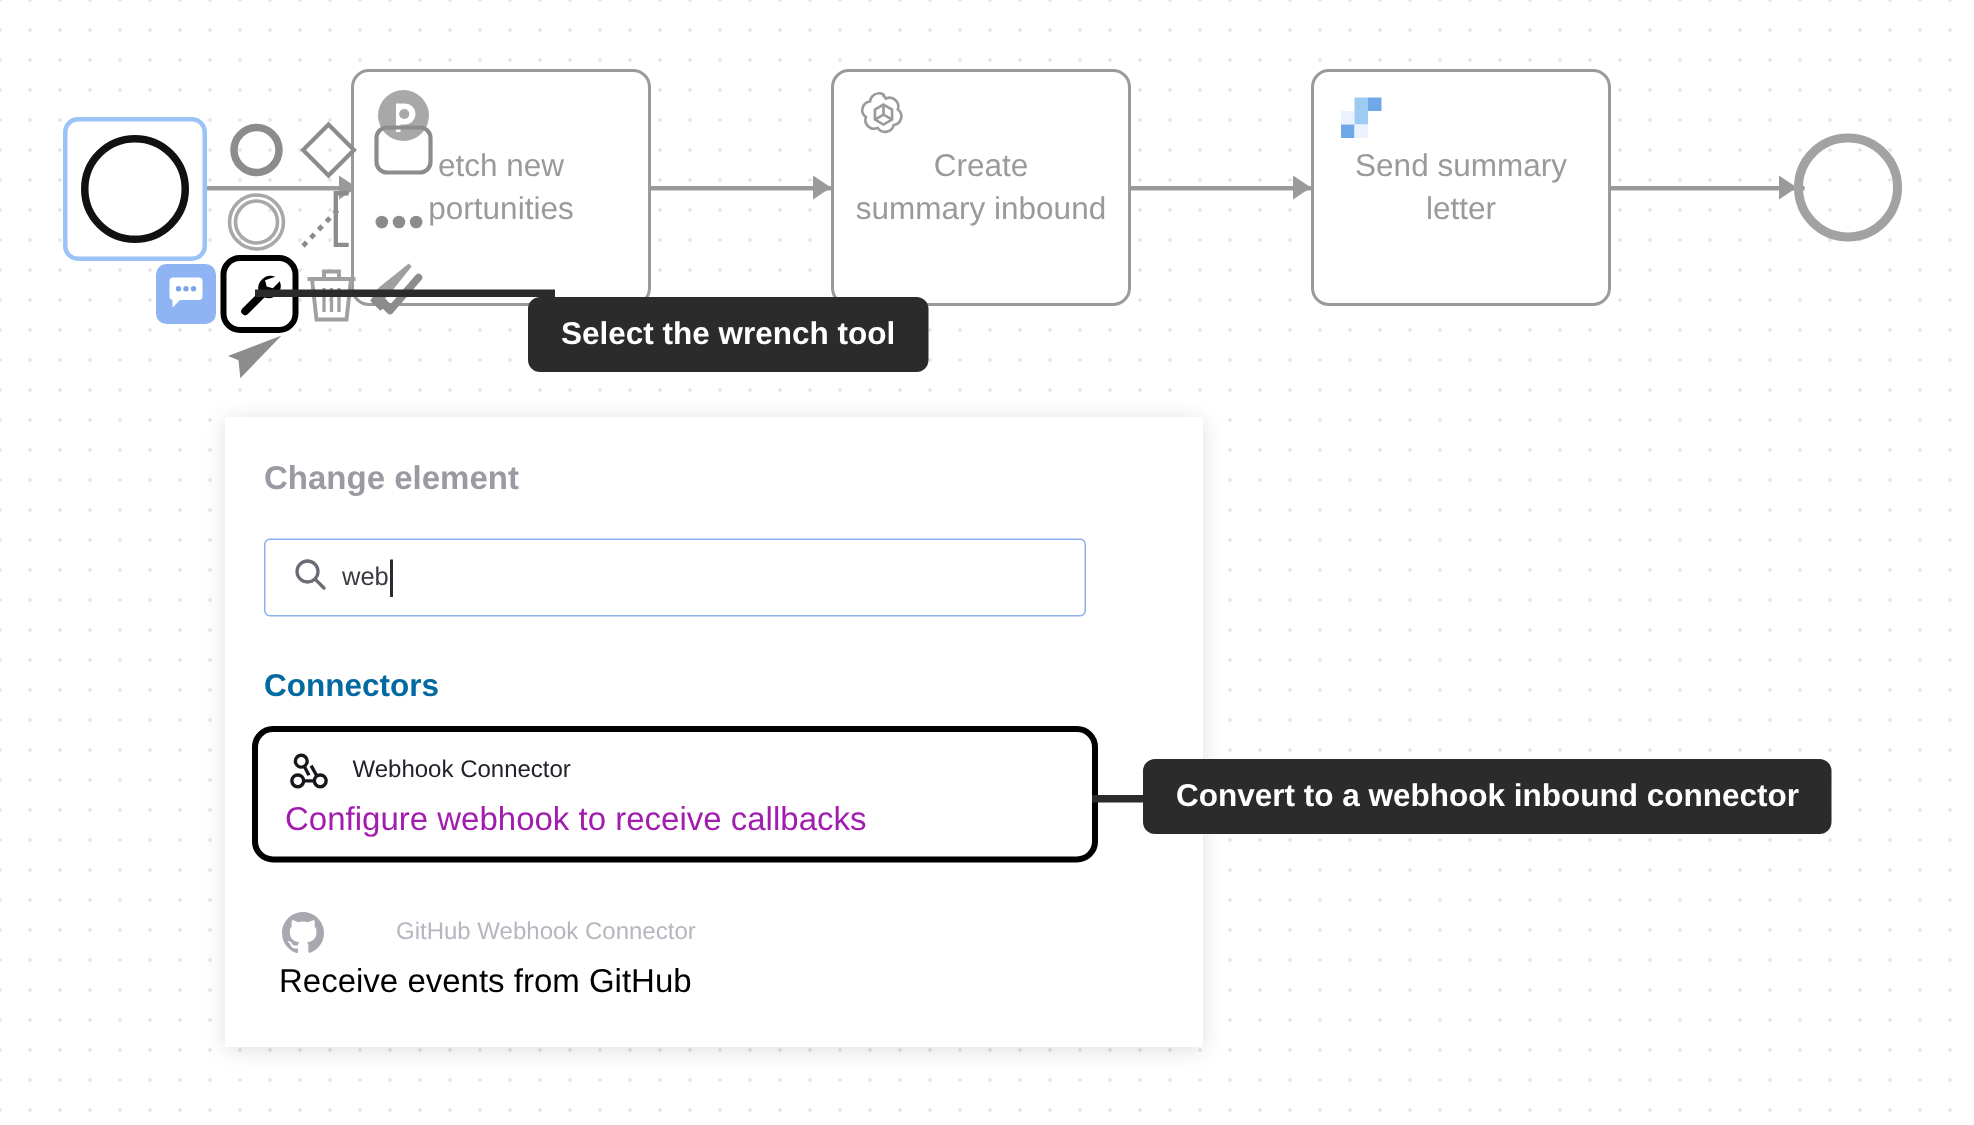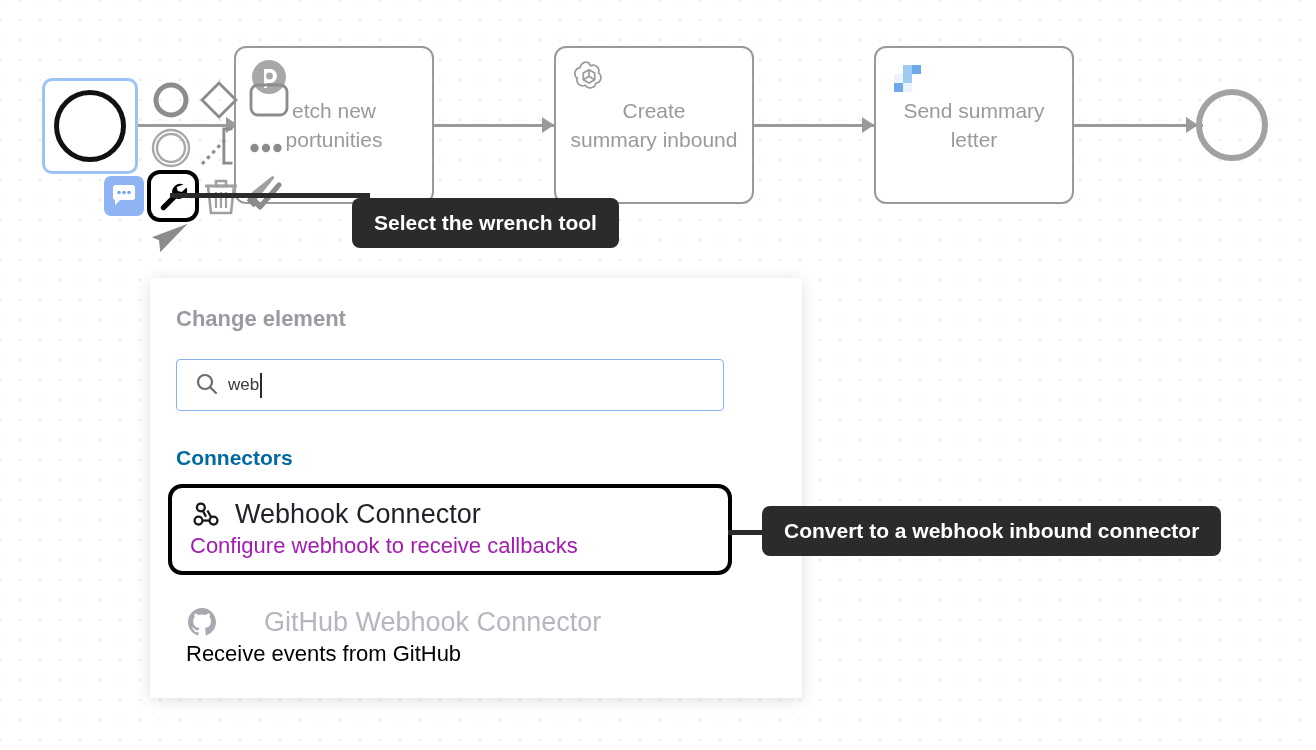--- a/index.html
+++ b/index.html
@@ -192,21 +192,21 @@
     border: 4px solid #000000;
     border-radius: 14px;
     background: #ffffff;
   }
   .result-head {
     display: flex;
     align-items: center;
     gap: 13px;
   }
   .result-icon { width: 32px; height: 32px; flex: 0 0 auto; display:flex; align-items:center; justify-content:center;}
-  .result-name { font-size: 27px; color: #21212a; }
+  .result-name { font-size: 16px; color: #21212a; }
   .result-name.muted { color: #b6b6c1; margin-left: 33px; }
   .result-desc {
     font-size: 22px;
     color: #a21caf;
     margin-top: 3px;
   }
   .result-desc.muted { color: #000000; }
 </style>
 </head>
 <body>

